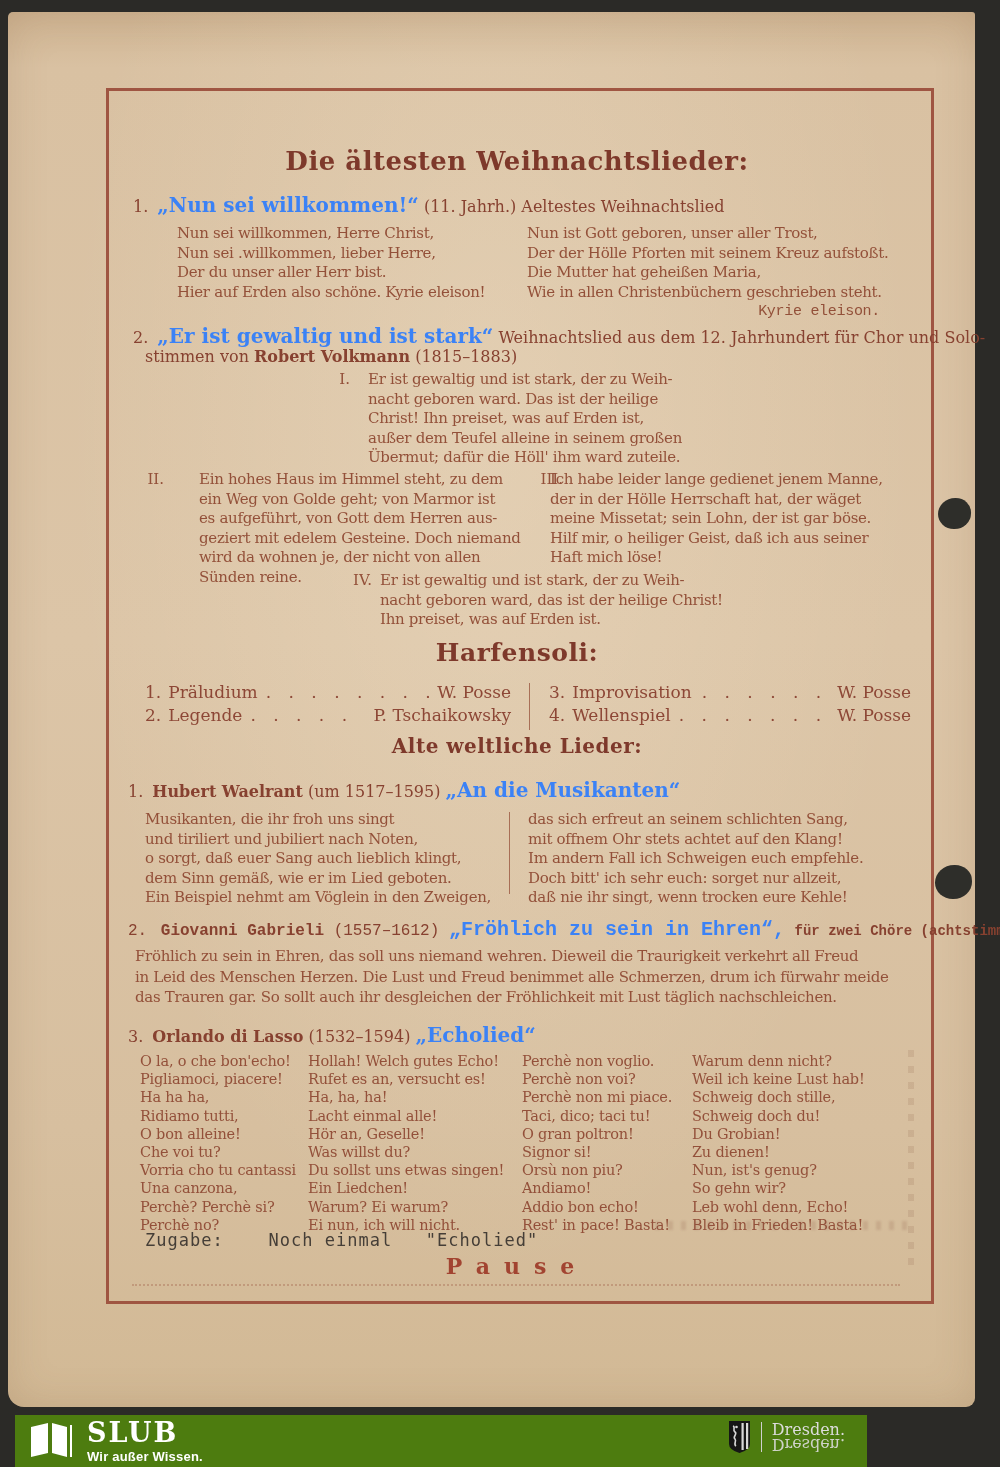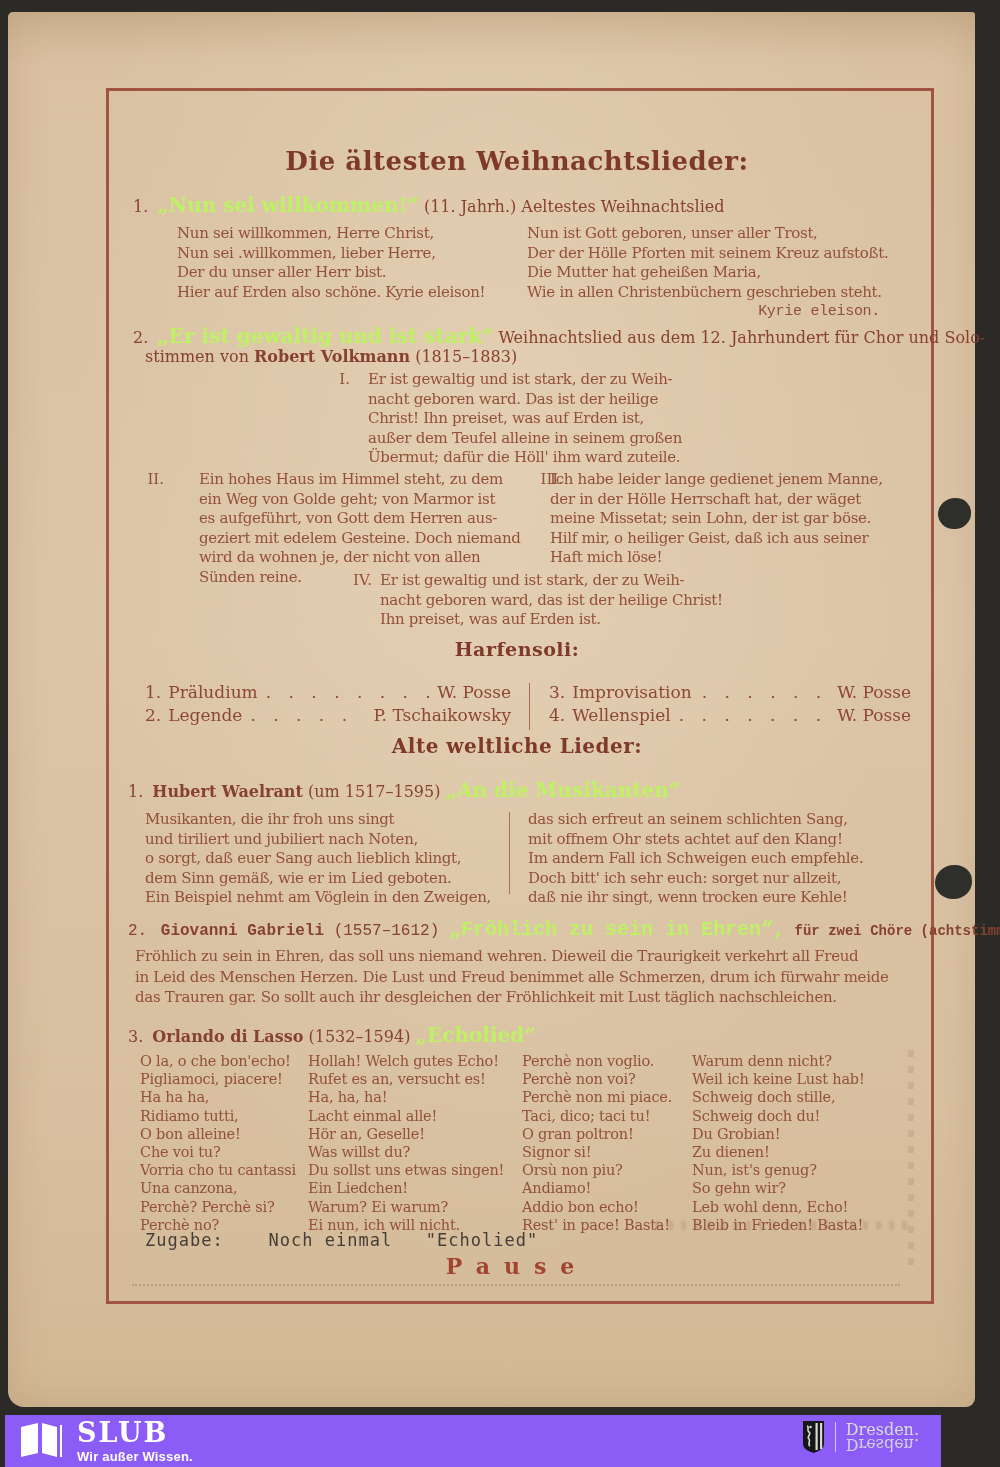--- a/index.html
+++ b/index.html
@@ -17,21 +17,21 @@
          border-top:2px dotted rgba(150,76,55,.30);}
   .hole{position:absolute;background:#2e2e2a;border-radius:52% 46% 50% 48%;}
   .smudge{position:absolute;background:repeating-linear-gradient(90deg,rgba(146,100,78,.20) 0 5px,rgba(0,0,0,0) 5px 13px);
           filter:blur(1px);}
   .fold{position:absolute;background:repeating-linear-gradient(180deg,rgba(140,95,70,.16) 0 7px,rgba(0,0,0,0) 7px 16px);
           filter:blur(.6px);}
   .sec-title{position:absolute;left:106px;width:822px;text-align:center;
              font-weight:bold;color:#7e392b;letter-spacing:.5px;}
   .item-head{position:absolute;font-size:16px;color:#874130;white-space:nowrap;}
   .item-head .num{margin-right:4px;}
-  .song-title{font-size:20px;font-weight:bold;color:#bef264;}
+  .song-title{font-size:20px;font-weight:bold;color:#3b82f6;}
   .bold-name{font-weight:bold;}
   .small-tail{font-size:14px;font-weight:bold;}
 
   .verse{position:absolute;font-size:15px;line-height:19.5px;color:#935039;}
   .verse div{white-space:nowrap;}
   .tight .verse div, .verse.tight div{letter-spacing:-.3px;}
   .align-last-right div:last-child{text-align:right;font-family:Liberation Mono, monospace;}
   .vlabel{position:absolute;font-size:15px;color:#935039;text-align:right;}
 
   .vline{position:absolute;width:1px;background:rgba(150,80,58,.75);}
@@ -44,21 +44,21 @@
   .hcomp{white-space:nowrap;}
 
   .echo-col{position:absolute;font-size:14.5px;line-height:18.2px;color:#93503a;}
   .echo-col div{white-space:nowrap;letter-spacing:-.2px;}
 
   .typed{position:absolute;font-family:"DejaVu Sans Mono",monospace;font-size:17px;
          color:#453e37;white-space:pre;letter-spacing:1px;}
   .pause{position:absolute;left:106px;width:822px;text-align:center;
          font-size:22px;font-weight:bold;color:#a24431;letter-spacing:14px;}
 
-  .footer{position:absolute;left:5px;top:1415px;width:936px;height:52px;background:#8b5cf6;
+  .footer{position:absolute;left:15px;top:1415px;width:852px;height:52px;background:#4d7c0f;
           font-family:"Liberation Sans",sans-serif;}
   .slub{position:absolute;left:14px;top:4px;display:flex;align-items:flex-start;cursor:pointer;}
   .slub-text{margin-left:14px;color:#fff;}
   .slub-word{font-family:"DejaVu Serif",serif;font-weight:bold;font-size:27px;
              letter-spacing:2px;line-height:28px;}
   .slub-tag{font-size:13px;font-weight:bold;margin-top:2px;letter-spacing:.2px;}
   .dresden{position:absolute;right:22px;top:6px;display:flex;align-items:center;cursor:pointer;}
   .dd-divider{width:1px;height:30px;background:#cfcfcf;margin:0 10px;}
   .dd-text{color:#dcdcdc;font-family:"DejaVu Serif",serif;font-size:16px;line-height:14px;}
   .dd-mirror{transform:scaleY(-1);opacity:.9;}
@@ -131,21 +131,21 @@
       <div>Haft mich löse!</div>
     </div>
 
   <div class="vlabel" style="left:340px;top:571px;width:32px;">IV.</div>
   <div class="verse tight" style="left:380px;top:571px;width:330px;">
       <div>Er ist gewaltig und ist stark, der zu Weih-</div>
       <div>nacht geboren ward, das ist der heilige Christ!</div>
       <div>Ihn preiset, was auf Erden ist.</div>
     </div>
 
-  <div class="sec-title" style="top:638px;font-size:19px;">Harfensoli:</div>
+  <div class="sec-title" style="top:638px;font-size:25px;">Harfensoli:</div>
 
   <div class="harf-col" style="left:145px;top:681px;width:366px;">
     <div class="harf-row">
       <span class="hnum">1.</span>
       <span class="htitle">Präludium</span>
       <span class="hdots">. . . . . . . .</span>
       <span class="hcomp">W. Posse</span>
     </div>
     <div class="harf-row">
       <span class="hnum">2.</span>

